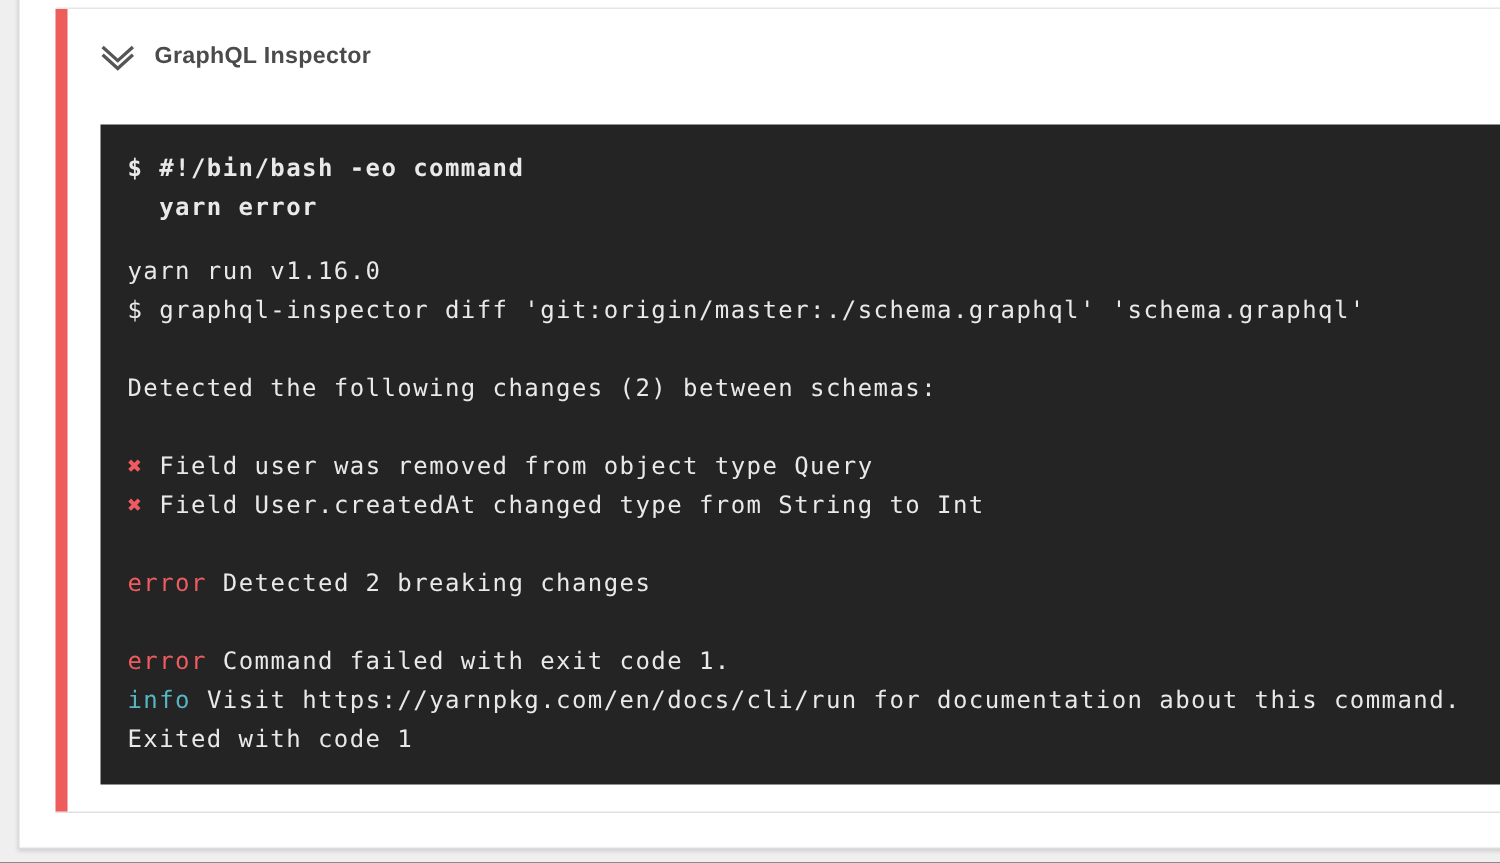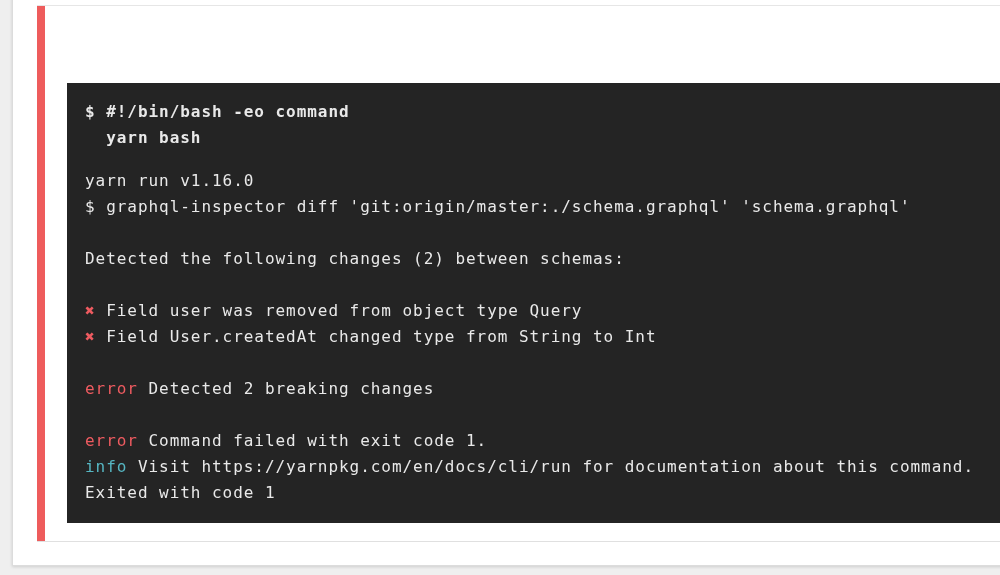--- a/index.html
+++ b/index.html
@@ -53,19 +53,28 @@
   .c-red  { color: var(--term-red, #ee5b60); }
   .c-cyan { color: var(--term-cyan, #56b6c2); }
 </style>
 </head>
 <body>
 
 <div class="card">
   <section class="step">
     <div class="accent"></div>
 
+    <div class="step-header">
+      <span class="chev">
+        <svg width="25" height="22" viewBox="0 0 26 22" fill="none" xmlns="http://www.w3.org/2000/svg">
+          <path d="M2.5 4 L13 13.5 L23.5 4" stroke="#565656" stroke-width="2.3" fill="none"></path>
+          <path d="M2.5 9.5 L13 19 L23.5 9.5" stroke="#565656" stroke-width="2.3" fill="none"></path>
+        </svg>
+      </span>
+      <span class="step-title">GraphQL Inspector</span>
+    </div>
 
     <div class="terminal">
-      <pre class="cmd"><div class="tline"><span>$ #!/bin/bash -eo command</span></div><div class="tline"><span>  yarn bash</span></div></pre>
+      <pre class="cmd"><div class="tline"><span>$ #!/bin/bash -eo command</span></div><div class="tline"><span>  yarn error</span></div></pre>
       <pre class="out"><div class="tline"><span>yarn run v1.16.0</span></div><div class="tline"><span>$ graphql-inspector diff 'git:origin/master:./schema.graphql' 'schema.graphql'</span></div><div class="tline"> </div><div class="tline"><span>Detected the following changes (2) between schemas:</span></div><div class="tline"> </div><div class="tline"><span class="c-red">✖</span><span> Field user was removed from object type Query</span></div><div class="tline"><span class="c-red">✖</span><span> Field User.createdAt changed type from String to Int</span></div><div class="tline"> </div><div class="tline"><span class="c-red">error</span><span> Detected 2 breaking changes</span></div><div class="tline"> </div><div class="tline"><span class="c-red">error</span><span> Command failed with exit code 1.</span></div><div class="tline"><span class="c-cyan">info</span><span> Visit https://yarnpkg.com/en/docs/cli/run for documentation about this command.</span></div><div class="tline"><span>Exited with code 1</span></div></pre>
     </div>
   </section>
 </div>
 
 </body></html>

